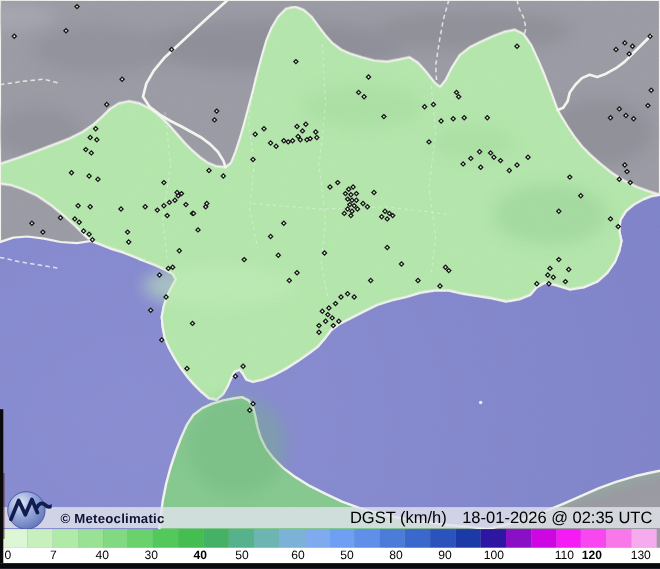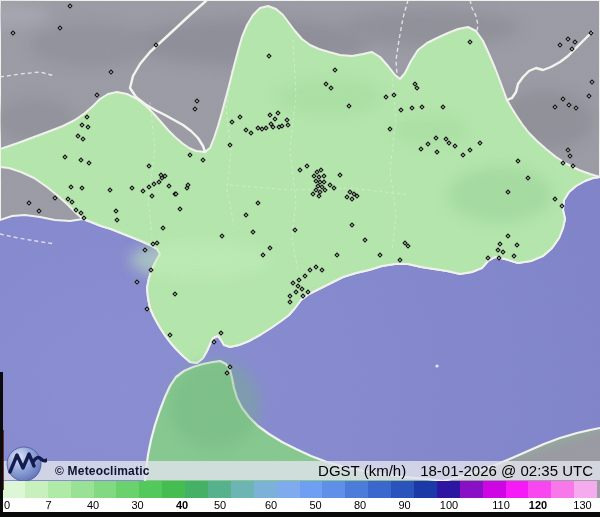--- a/index.html
+++ b/index.html
@@ -911,20 +911,20 @@
       <span style="left: 48.5px;">7</span>
       <span style="left: 93px;">40</span>
       <span style="left: 137.5px;">30</span>
       <span style="left: 182px; font-weight: bold;">40</span>
       <span style="left: 220px;">50</span>
       <span style="left: 271px;">60</span>
       <span style="left: 315.5px;">50</span>
       <span style="left: 360px; text-align: center;">80</span>
       <span style="left: 404.5px;">90</span>
       <span style="left: 449px;">100</span>
-      <span style="left: 501px;">110</span>
+      <span style="left: 513px;">110</span>
       <span style="left: 538px; font-weight: bold;">120</span>
       <span style="left: 582.5px;">130</span>
     </div>
   <div class="bottom-strip"></div>
   <div class="left-strip"></div>
   <div class="left-strip2"></div>
 </div>
 
 </body></html>

